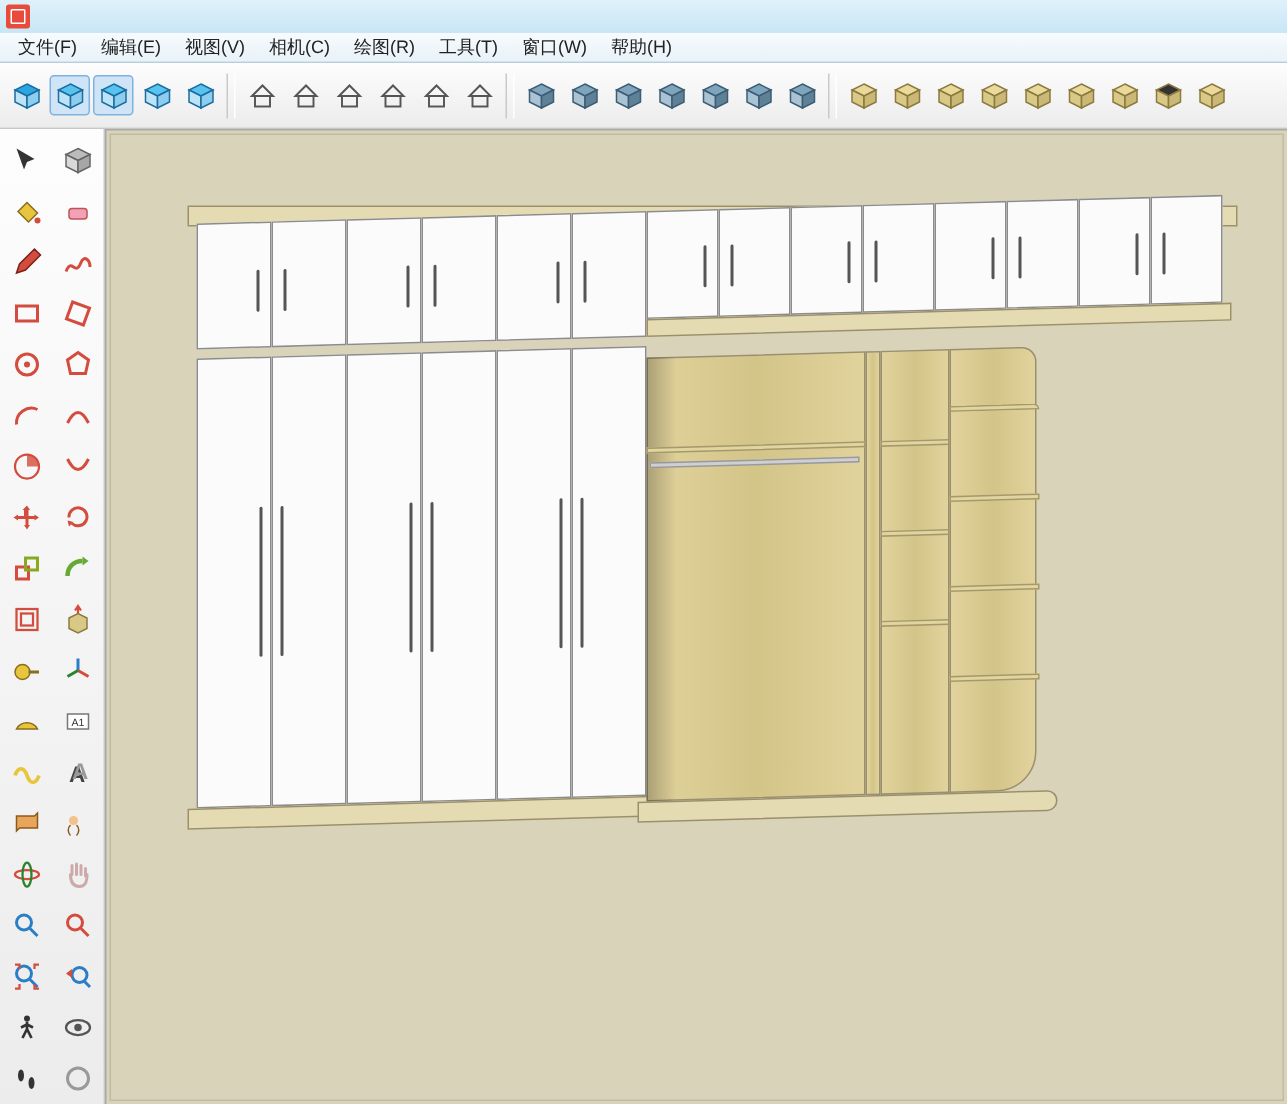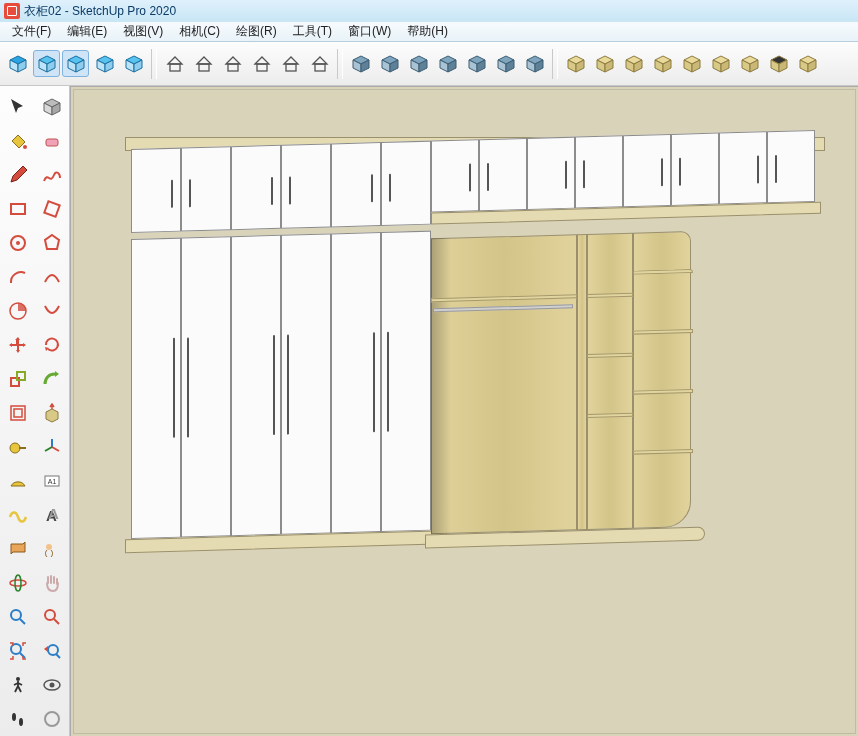--- a/index.html
+++ b/index.html
@@ -43,21 +43,20 @@
   .shadow{position:absolute;background:linear-gradient(90deg,rgba(0,0,0,.25),rgba(0,0,0,0));}
 
   
   svg { display:block; }
 </style>
 </head>
 <body>
 
 <div class="titlebar">
   <div class="logo"></div>
-  <span>衣柜02 - SketchUp Pro 2020</span>
 </div>
 
 <div class="menubar">
   <span class="item">文件(F)</span>
   <span class="item">编辑(E)</span>
   <span class="item">视图(V)</span>
   <span class="item">相机(C)</span>
   <span class="item">绘图(R)</span>
   <span class="item">工具(T)</span>
   <span class="item">窗口(W)</span>

